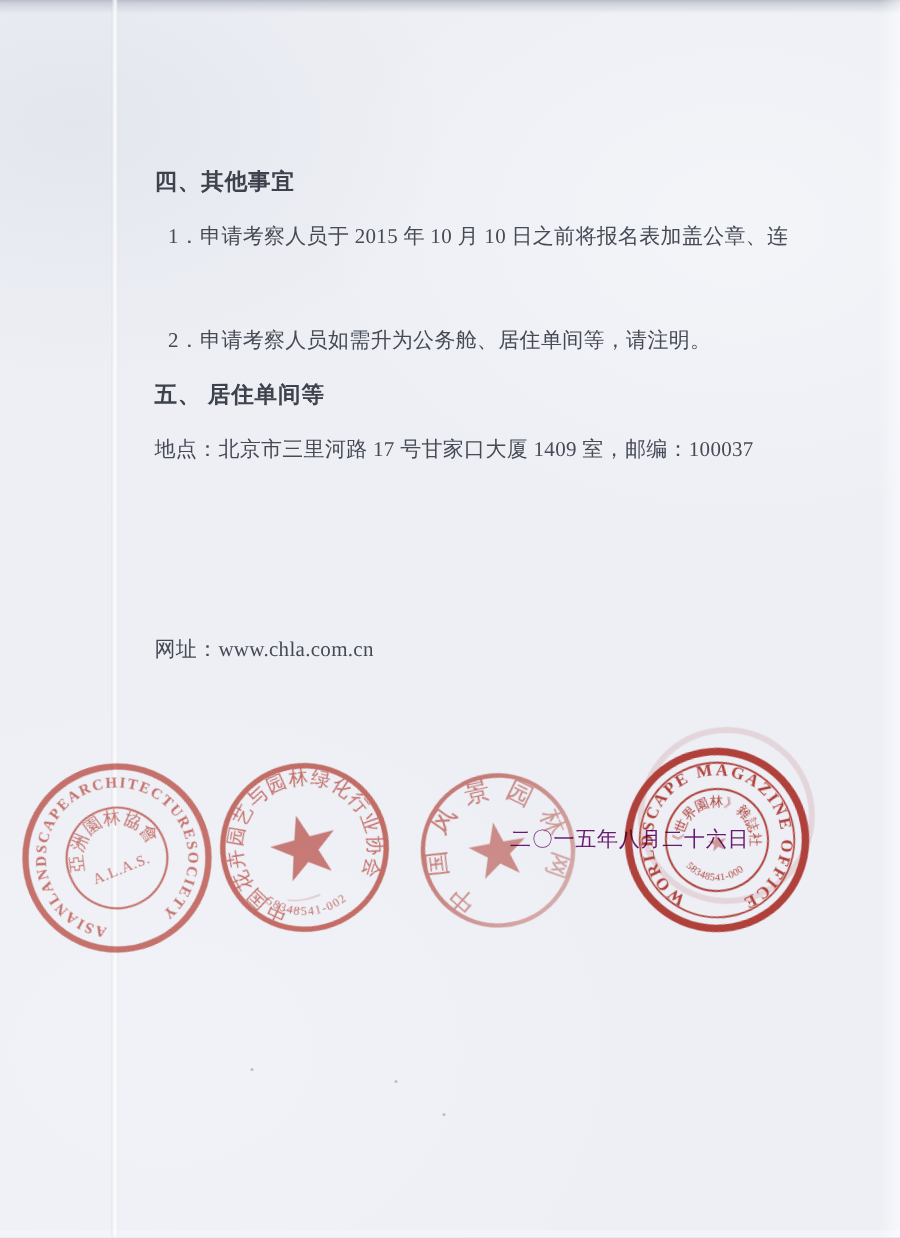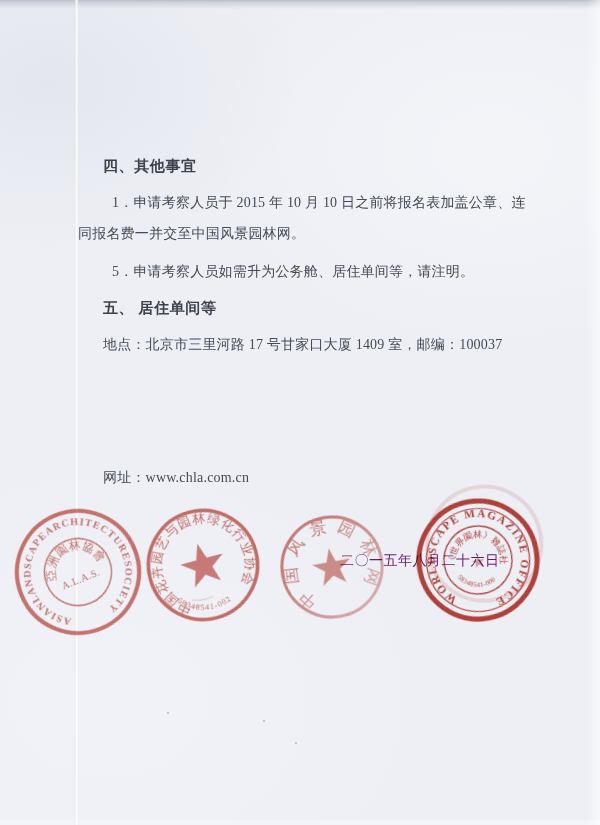--- a/index.html
+++ b/index.html
@@ -18,21 +18,21 @@
   .edge-top{position:absolute;top:0;left:0;width:600px;height:9px;z-index:2;
     background:linear-gradient(#b7bcc7 0px,#ccd0d9 2px,rgba(204,208,217,0) 9px);}
   .edge-bottom{position:absolute;bottom:0;left:0;width:600px;height:5px;background:#f2f4f9;z-index:2;}
   .edge-right{position:absolute;top:0;right:0;width:14px;height:825px;z-index:2;
     background:linear-gradient(to left, rgba(255,255,255,.55), rgba(255,255,255,0));}
   .crease{position:absolute;left:74px;top:0;width:5px;height:825px;z-index:2;
     background:linear-gradient(to right, rgba(110,117,134,.07), rgba(255,255,255,.85) 55%, rgba(110,117,134,.05));}
   .speck{position:absolute;width:2px;height:2px;border-radius:50%;background:#8d93a0;opacity:.55;z-index:2;}
 
   .txt{position:absolute;color:#454a55;font-size:14px;line-height:20px;white-space:nowrap;
-       letter-spacing:.2px;z-index:3;margin-top:44px;}
+       letter-spacing:.2px;z-index:3;}
   .heading{font-weight:bold;font-size:15px;color:#3d424d;letter-spacing:.6px;}
 
   .stamp{position:absolute;mix-blend-mode:multiply;z-index:4;}
   .stamp svg{display:block;filter:blur(.3px);}
   .stamp text{font-family:"Liberation Serif","DejaVu Serif",serif;}
 
   .date-line{position:absolute;left:340px;top:552px;font-size:14px;line-height:18px;
     letter-spacing:.5px;color:#701a75;white-space:nowrap;mix-blend-mode:multiply;z-index:6;}
 </style>
 </head>
@@ -43,22 +43,21 @@
   <div class="edge-top"></div>
   <div class="edge-bottom"></div>
   <div class="edge-right"></div>
   <div class="crease"></div>
   <div class="speck" style="left:167px;top:712px"></div>
   <div class="speck" style="left:263px;top:720px"></div>
   <div class="speck" style="left:295px;top:742px"></div>
 
   <div class="txt heading" style="left:103px;top:112px">四、其他事宜</div>
   <div class="txt" style="left:112px;top:149px">1．申请考察人员于 2015 年 10 月 10 日之前将报名表加盖公章、连</div>
-  <div class="txt" style="left:78px;top:180px">同报名费一并交至中国风景园林网。</div>
-  <div class="txt" style="left:112px;top:218px">5．申请考察人员如需升为公务舱、居住单间等，请注明。</div>
+  <div class="txt" style="left:112px;top:218px">2．申请考察人员如需升为公务舱、居住单间等，请注明。</div>
 
   <div class="txt heading" style="left:103px;top:254px">五、 居住单间等</div>
   <div class="txt" style="left:103px;top:291px">地点：北京市三里河路 17 号甘家口大厦 1409 室，邮编：100037</div>
   <div class="txt" style="left:103px;top:424px">网址：www.chla.com.cn</div>
 
   <div class="stamp" style="left:3px;top:497px;width:150px;height:150px;transform:rotate(-22deg);opacity:.82">
     <svg width="150" height="150" viewBox="0 0 150 150">
       <circle cx="75" cy="75" r="61" fill="none" stroke="#c85a50" stroke-width="4.2"></circle>
       <circle cx="75" cy="75" r="33.5" fill="none" stroke="#c85a50" stroke-width="1.4"></circle>
       <defs>

